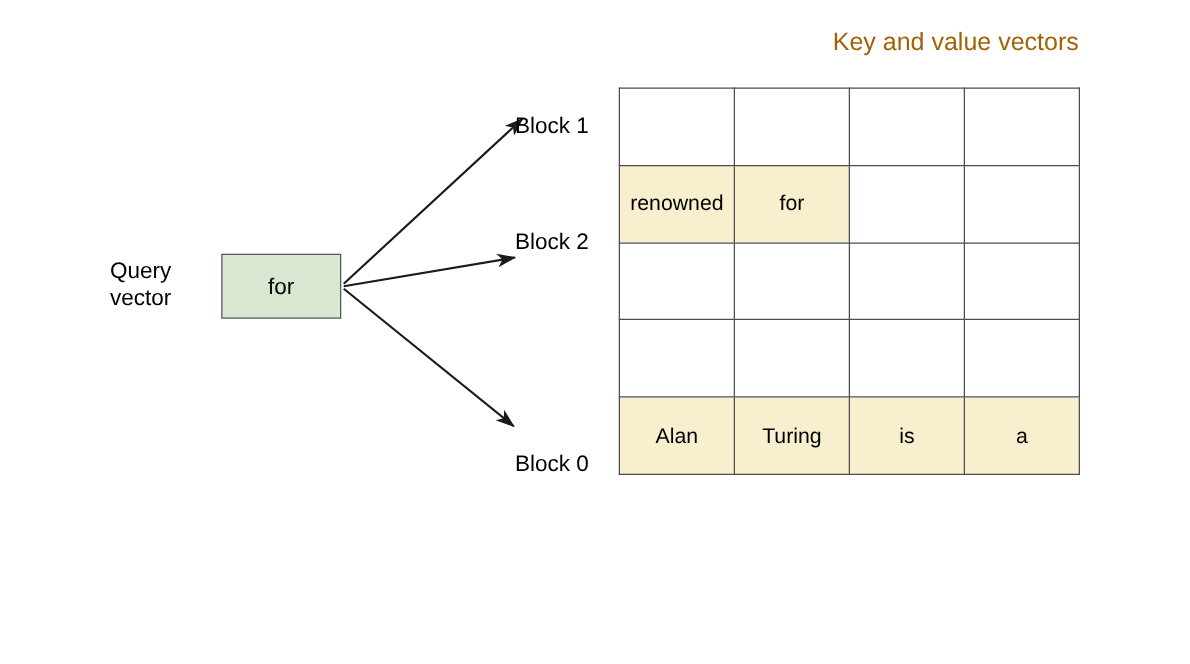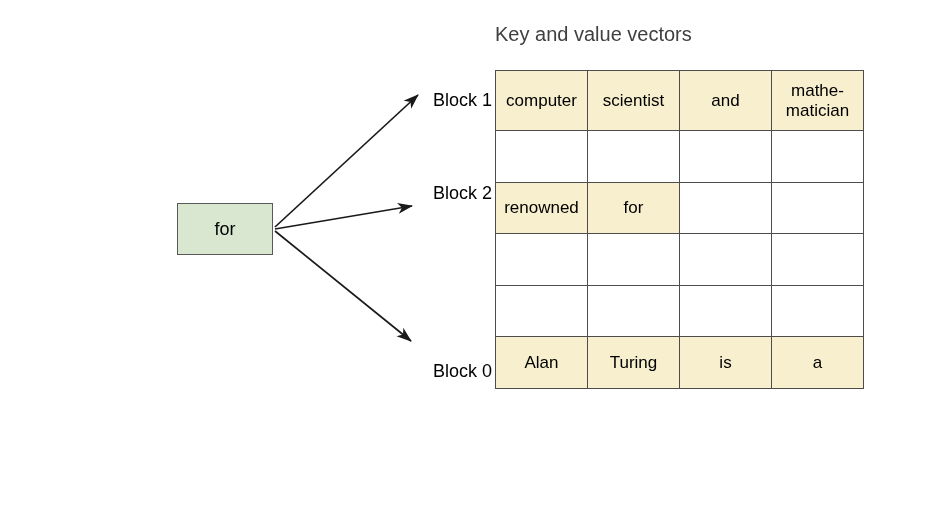--- a/index.html
+++ b/index.html
@@ -20,24 +20,24 @@
     position: absolute;
     inset: 0;
   }
 
   
   .diagram-title {
     position: absolute;
     left: 495px;
     top: 22px;
     width: 368px;
-    text-align: left;
+    text-align: right;
     font-size: 20px;
     line-height: 24px;
-    color: #404040;
+    color: #a16207;
     white-space: nowrap;
   }
 
   
   .query-label {
     position: absolute;
     left: 88px;
     top: 205px;
     width: 86px;
     text-align: left;
@@ -67,21 +67,21 @@
     width: 952px;
     height: 531px;
     pointer-events: none;
   }
 
   
   .block-label {
     position: absolute;
     font-size: 18px;
     line-height: 22px;
-    text-align: right;
+    text-align: left;
     width: 80px;
   }
   .block-label.b1 { left: 412px; top: 89px; }
   .block-label.b2 { left: 412px; top: 182px; }
   .block-label.b0 { left: 412px; top: 360px; }
 
   
   .kv-grid {
     position: absolute;
     left: 495px;
@@ -108,20 +108,24 @@
   .kv-grid td.filled { background: #f7efcd; }
   .kv-grid td .cell-text { display: block; }
 </style>
 </head>
 <body>
 
 <div id="diagram-root">
 
   <div class="diagram-title">Key and value vectors</div>
 
+  <div class="query-label">
+    <div>Query</div>
+    <div>vector</div>
+  </div>
 
   <div class="query-box">
     <span>for</span>
   </div>
 
   <svg id="arrow-layer" viewBox="0 0 952 531" width="952" height="531" xmlns="http://www.w3.org/2000/svg">
     <defs>
       <marker id="ah" markerWidth="10" markerHeight="10" refX="8.4" refY="3.4" orient="auto" markerUnits="strokeWidth">
         <path d="M0,0.2 L9,3.4 L0,6.6 L2.4,3.4 Z" fill="#1a1a1a"></path>
       </marker>
@@ -130,35 +134,20 @@
     <line x1="275" y1="229" x2="412" y2="206" stroke="#1a1a1a" stroke-width="1.7" marker-end="url(#ah)"></line>
     <line x1="275" y1="231" x2="411" y2="341" stroke="#1a1a1a" stroke-width="1.7" marker-end="url(#ah)"></line>
   </svg>
 
   <div class="block-label b1">Block 1</div>
   <div class="block-label b2">Block 2</div>
   <div class="block-label b0">Block 0</div>
 
   <table class="kv-grid">
     <tbody>
-        <tr class="row-tall">
-          <td class="filled">
-            <span class="cell-text">computer</span>
-          </td>
-          <td class="filled">
-            <span class="cell-text">scientist</span>
-          </td>
-          <td class="filled">
-            <span class="cell-text">and</span>
-          </td>
-          <td class="filled">
-            <span class="cell-text">mathe-</span>
-            <span class="cell-text">matician</span>
-          </td>
-        </tr>
         <tr>
           <td>
             <span class="cell-text"></span>
           </td>
           <td>
             <span class="cell-text"></span>
           </td>
           <td>
             <span class="cell-text"></span>
           </td>

